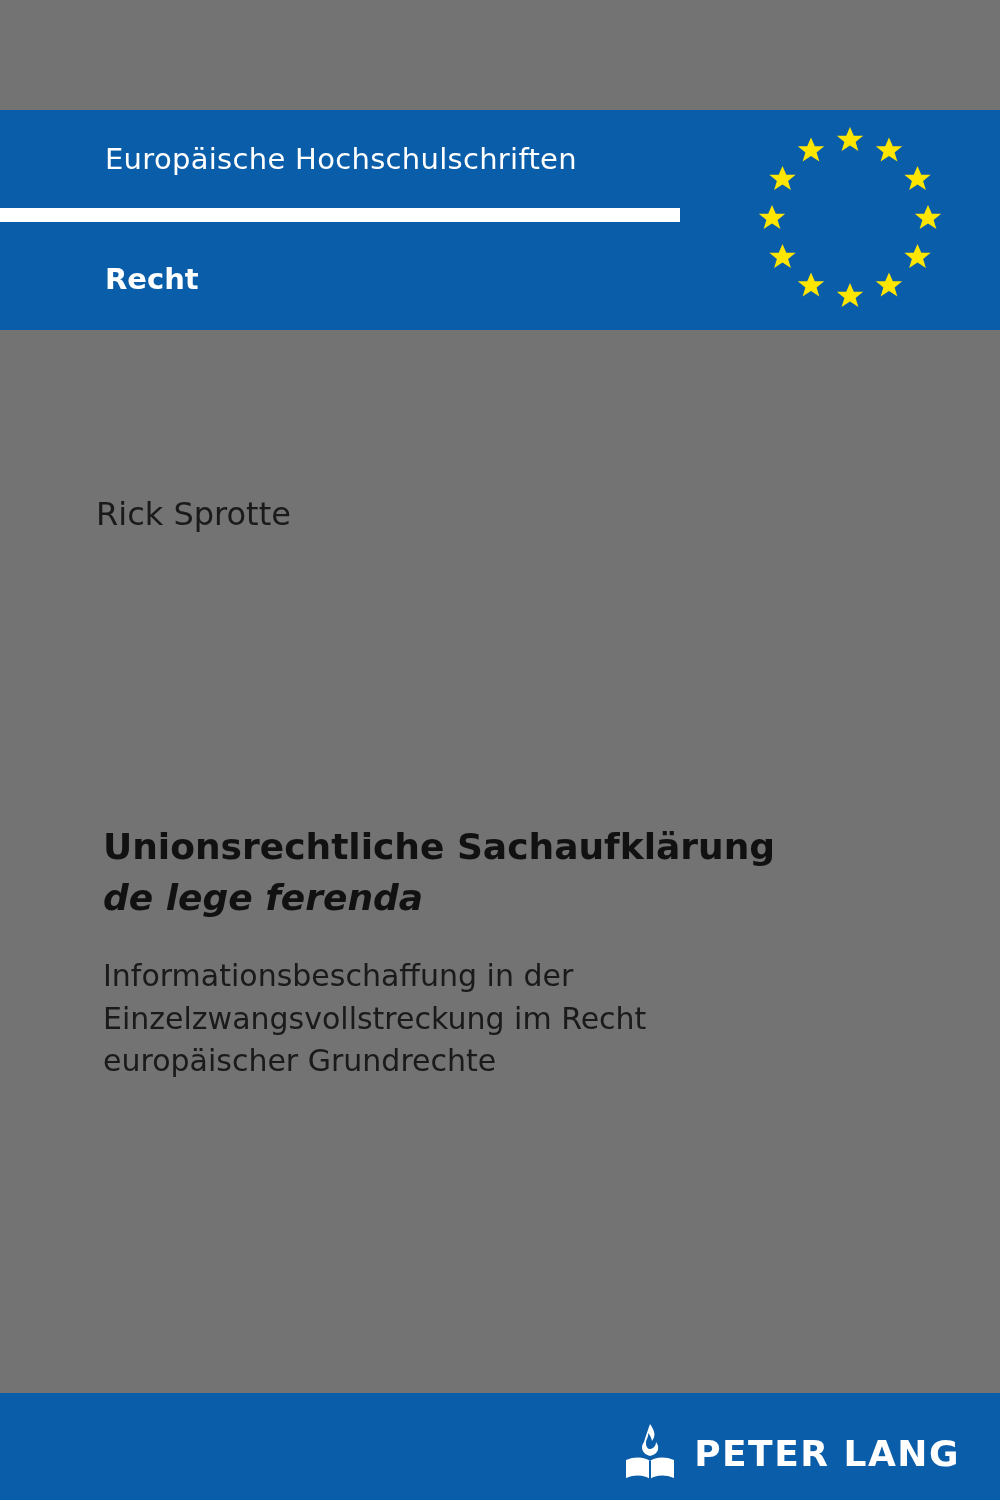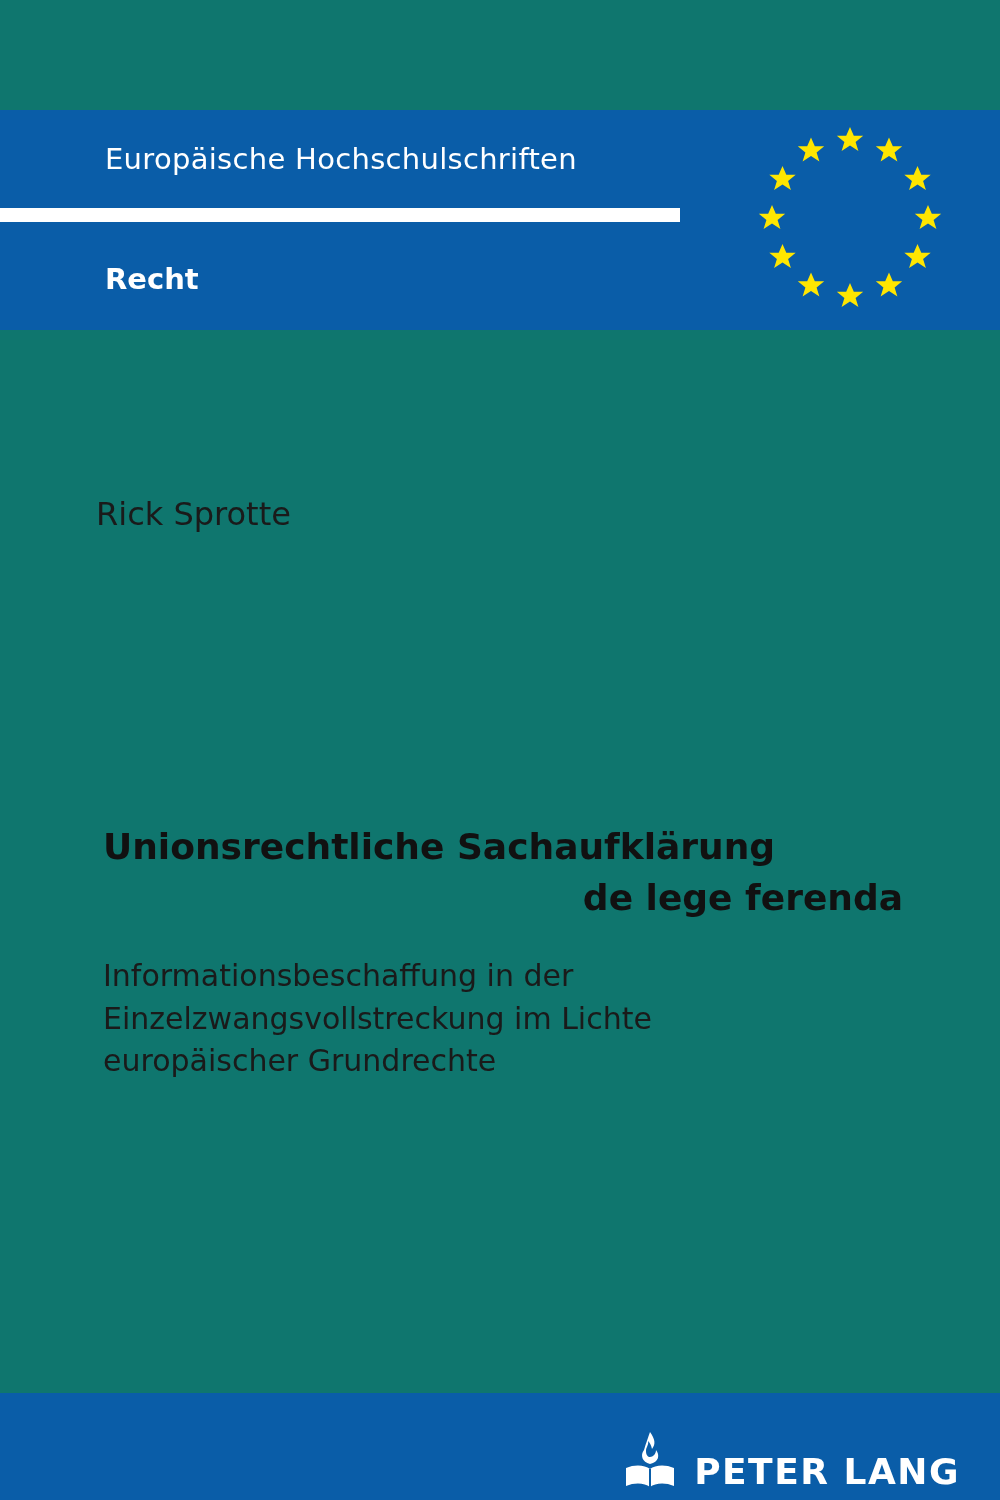--- a/index.html
+++ b/index.html
@@ -10,21 +10,21 @@
     width: 1000px;
     height: 1500px;
     background: #ffffff;
     font-family: "DejaVu Sans", "Liberation Sans", sans-serif;
     overflow: hidden;
   }
   .cover {
     position: relative;
     width: 1000px;
     height: 1500px;
-    background: #0f766e;
+    background: #737373;
   }
 
   
   .top-band {
     position: absolute;
     left: 0;
     top: 110px;
     width: 1000px;
     height: 220px;
     background: #0a5da8;
@@ -83,21 +83,21 @@
     left: 103px;
     top: 800px;
     width: 800px;
     font-size: 36px;
     line-height: 1.42;
     color: #111111;
     font-weight: 700;
     margin-top: 21px;
   }
   .title-main .latin {
-    text-align: right;
+    font-style: italic;
   }
   .subtitle {
     position: absolute;
     left: 103px;
     top: 955px;
     width: 640px;
     font-size: 30px;
     line-height: 1.42;
     color: #1a1a1a;
     font-weight: 400;
@@ -112,21 +112,21 @@
     height: 107px;
     background: #0a5da8;
   }
   .publisher {
     position: absolute;
     right: 40px;
     top: 1414px;
     width: 290px;
     height: 78px;
     display: flex;
-    align-items: flex-end;
+    align-items: center;
     justify-content: flex-end;
     gap: 16px;
   }
   .publisher-mark {
     width: 56px;
     height: 62px;
     position: relative;
     flex: none;
   }
   .publisher-name {
@@ -191,21 +191,21 @@
     </svg>
   </div>
 
   <div class="author">Rick Sprotte</div>
 
   <div class="title-main">
     <div>Unionsrechtliche Sachaufklärung</div>
     <div class="latin">de lege ferenda</div>
   </div>
 
-  <div class="subtitle">Informationsbeschaffung in der Einzelzwangsvollstreckung im Lichte europäischer Grundrechte</div>
+  <div class="subtitle">Informationsbeschaffung in der Einzelzwangsvollstreckung im Recht europäischer Grundrechte</div>
 
   <div class="bottom-band"></div>
   <div class="publisher">
     <div class="publisher-mark">
       <svg width="56" height="62" viewBox="0 0 56 62" xmlns="http://www.w3.org/2000/svg">
         <path d="M28 2 C33 9 34 14 30 19 C29 15 28 13 26 11 C27 15 24 17 24 21 C24 25 26 27 28 27 C31 27 34 24 34 20 C38 25 37 32 28 34 C20 32 18 25 22 20 C24 13 26 8 28 2 Z" fill="#ffffff"></path>
         <path d="M4 38 C13 34 23 35 28 39 C33 35 43 34 52 38 L52 56 C43 52 33 53 28 57 C23 53 13 52 4 56 Z" fill="#ffffff"></path>
         <path d="M28 39 L28 57" stroke="#0a5da8" stroke-width="2" fill="none"></path>
       </svg>
     </div>

